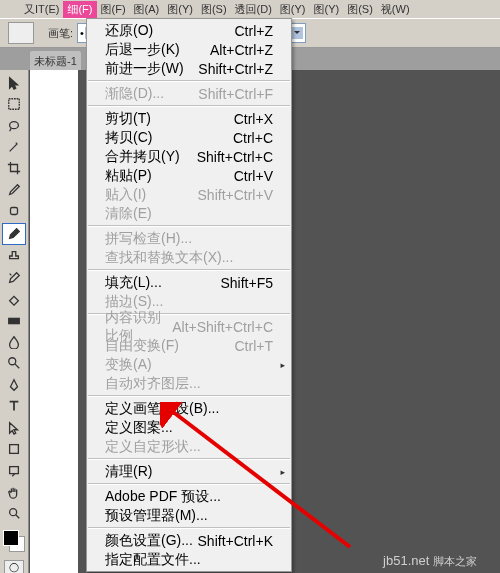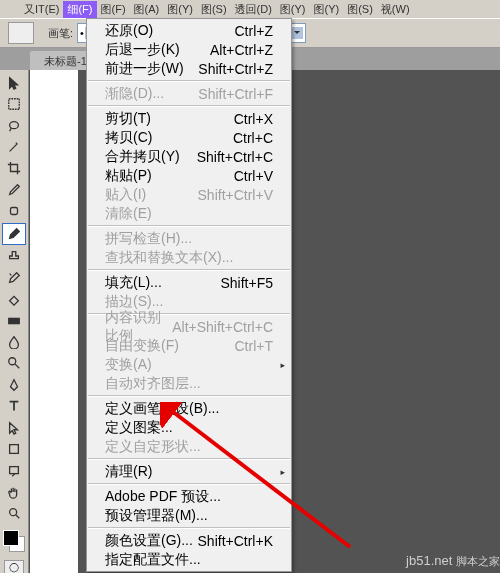--- a/index.html
+++ b/index.html
@@ -1,45 +1,45 @@
 <!DOCTYPE html>
 <html><head>
 <meta charset="utf-8">
 <style>
 body{margin:0;font-family:"Microsoft YaHei",SimSun,sans-serif;font-size:11px;background:#535353;overflow:hidden;width:500px;height:573px;position:relative}
 .menubar{background:#d4d0c8;height:18px;display:flex;align-items:center;padding-left:20px;color:#333;font-size:11px;overflow:hidden;white-space:nowrap}
 .menubar .mi{padding:1px 4px;cursor:default}
-.menubar .mi.sel{background:#8b5cf6;color:#fff}
+.menubar .mi.sel{background:#ec4899;color:#fff}
 .optbar{background:#d4d0c8;height:28px;border-top:1px solid #fff;border-bottom:1px solid #999;display:flex;align-items:center;padding-left:8px;gap:4px;font-size:11px}
 .optbar .tool-ico{width:24px;height:20px;border:1px solid #999;background:#eee;margin-right:6px}
 .optbar .lbl{color:#333;margin-left:4px}
 .optbar .numbox{background:#fff;border:1px solid #7f9db9;padding:1px 2px;display:inline-flex;align-items:center;height:16px}
 .optbar .numbox input{border:0;width:32px;font-size:11px;outline:none}
 .optbar .arrow{width:12px;height:12px;background:#b0c4de;display:inline-block;margin-left:1px;position:relative}
 .optbar .arrow::after{content:"";position:absolute;left:3px;top:4px;border:3px solid transparent;border-top-color:#333}
 .tabbar{background:#9e9e9e;height:24px;display:flex;align-items:flex-end;padding-left:30px}
-.tab{background:#bfbfbf;color:#333;padding:3px 14px;border-radius:2px 2px 0 0;font-size:11px}
+.tab{background:#bfbfbf;color:#333;padding:3px 4px;border-radius:2px 2px 0 0;font-size:11px}
 .workarea{position:absolute;top:70px;left:0;right:0;bottom:0;background:#535353}
 .toolbox{position:absolute;left:0;top:0;width:28px;background:#d4d0c8;border-right:1px solid #8a8a8a;height:100%;display:flex;flex-direction:column;align-items:center;padding-top:2px}
 .tbtn{width:22px;height:20px;margin:1px 0;display:flex;align-items:center;justify-content:center;color:#333}
 .tbtn.sel{background:#fff;border:1px solid #316ac5}
 .tbtn svg{width:14px;height:14px;stroke:#333;fill:none;stroke-width:1.5}
 .swatches{margin-top:6px;position:relative;width:22px;height:22px}
 .swatches .fg{position:absolute;width:14px;height:14px;background:#000;border:1px solid #fff;left:0;top:0}
 .swatches .bg{position:absolute;width:14px;height:14px;background:#fff;border:1px solid #999;right:0;bottom:0}
 .qm{width:18px;height:14px;margin-top:8px;border:1px solid #999;background:#eee;font-size:9px;display:flex;align-items:center;justify-content:center}
 .canvas{position:absolute;left:30px;top:0;width:48px;height:100%;background:#fff}
 .dropdown{position:absolute;left:86px;top:18px;width:204px;background:#f0f0f0;border:1px solid #979797;box-shadow:2px 2px 3px rgba(0,0,0,.3);z-index:100;padding:2px 0}
 .dropdown .row{display:flex;justify-content:space-between;padding:2px 18px 2px 18px;font-size:14px;color:#000;height:15px;align-items:center}
 .dropdown .row.dis{color:#a0a0a0}
 .dropdown .sep{height:1px;background:#c0c0c0;margin:2px 1px;border-bottom:1px solid #fff}
 .dropdown .sub::after{content:"▸";position:absolute;right:6px;font-size:9px;color:#333}
 .dropdown .row.sub{position:relative}
 .redarrow{position:absolute;left:160px;top:402px;width:200px;height:150px;z-index:200;pointer-events:none}
-.watermark{position:absolute;right:0;bottom:4px;color:#cfcfcf;font-size:13px;font-family:Arial}
+.watermark{position:absolute;right:23px;bottom:4px;color:#cfcfcf;font-size:13px;font-family:Arial}
 .watermark .cn{font-size:11px}
 </style>
 </head>
 <body>
 
 <div class="menubar">
   <span class="mi">又IT(E)</span>
   <span class="mi sel">细(F)</span>
   <span class="mi">图(F)</span>
   <span class="mi">图(A)</span>

